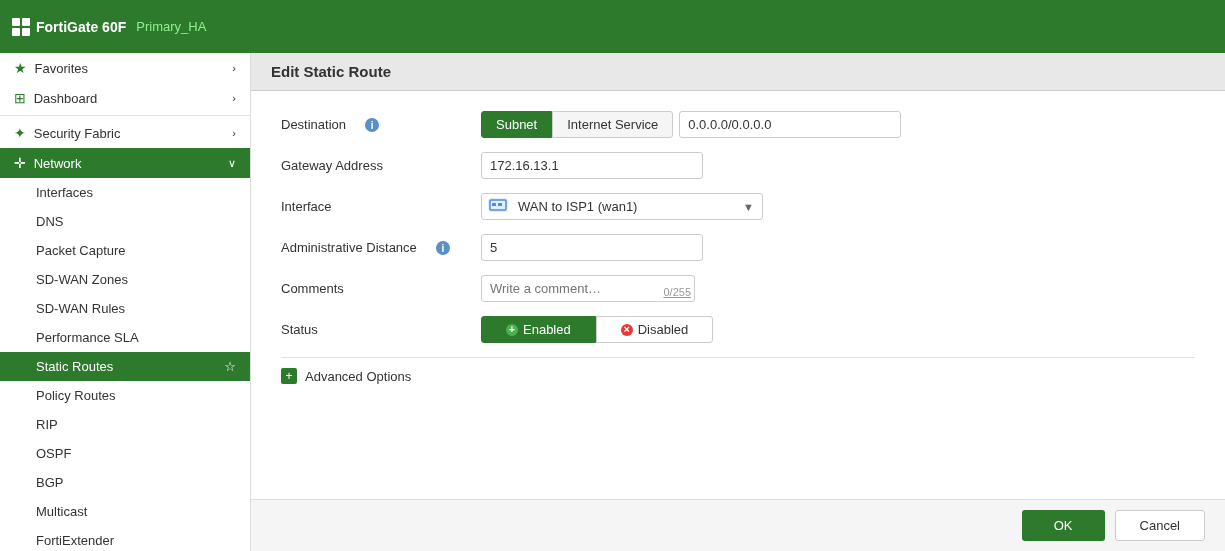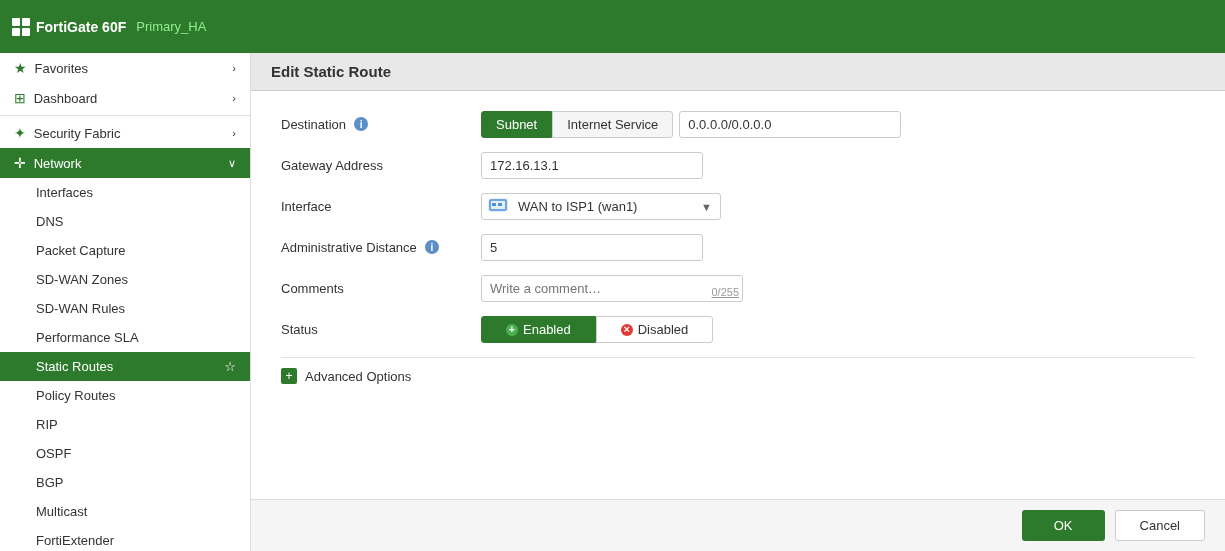--- a/index.html
+++ b/index.html
@@ -29,37 +29,37 @@
     .sidebar-divider { height: 1px; background: #e0e0e0; margin: 2px 0; }
 
     
     .main { flex: 1; display: flex; flex-direction: column; overflow: hidden; }
     .content-header { background: #e8e8e8; padding: 10px 20px; border-bottom: 1px solid #ccc; }
     .content-header h2 { font-size: 15px; font-weight: 600; color: #333; }
 
     .form-area { padding: 20px 30px; background: #fff; flex: 1; overflow-y: auto; }
 
     .form-row { display: flex; align-items: flex-start; margin-bottom: 14px; }
-    .form-label { width: 200px; flex-shrink: 0; padding-top: 6px; color: #333; font-size: 13px; display: flex; align-items: flex-start; gap: 8px; }
+    .form-label { width: 200px; flex-shrink: 0; padding-top: 6px; color: #333; font-size: 13px; display: flex; align-items: flex-end; gap: 19px; }
     .form-label .info-icon { display: inline-flex; align-items: center; justify-content: center; width: 14px; height: 14px; background: #5a8fc7; color: white; border-radius: 50%; font-size: 10px; font-weight: bold; cursor: pointer; }
     .form-controls { display: flex; flex-direction: row; gap: 6px; }
     .btn-group { display: flex; }
     .btn-toggle { padding: 5px 14px; border: 1px solid #ccc; background: #f5f5f5; cursor: pointer; font-size: 13px; color: #333; }
     .btn-toggle:first-child { border-radius: 3px 0 0 3px; }
     .btn-toggle:last-child { border-radius: 0 3px 3px 0; }
     .btn-toggle.active-btn { background: #2d7a2d; color: white; border-color: #2d7a2d; }
     .form-input { width: 222px; padding: 5px 8px; border: 1px solid #ccc; border-radius: 3px; font-size: 13px; color: #333; background: #fff; }
 
-    .select-with-icon { display: flex; align-items: center; border: 1px solid #ccc; border-radius: 3px; width: 240px; background: #fff; }
+    .select-with-icon { display: flex; align-items: center; border: 1px solid #ccc; border-radius: 3px; width: 282px; background: #fff; }
     .select-iface-icon { padding: 4px 6px; font-size: 14px; }
     .select-iface-text { flex: 1; padding: 5px 4px; font-size: 13px; color: #333; }
     .select-iface-arrow { padding: 4px 8px; color: #666; font-size: 11px; cursor: pointer; }
 
     .comment-wrap { position: relative; }
-    .comment-input { width: 262px; padding: 5px 8px; border: 1px solid #ccc; border-radius: 3px; font-size: 13px; color: #999; background: #fff; }
+    .comment-input { width: 214px; padding: 5px 8px; border: 1px solid #ccc; border-radius: 3px; font-size: 13px; color: #999; background: #fff; }
     .comment-count { position: absolute; right: 4px; bottom: 4px; font-size: 11px; color: #999; text-decoration: underline; }
 
     .status-btn-group { display: flex; gap: 0; }
     .status-btn { display: flex; align-items: center; gap: 5px; padding: 5px 24px; border: 1px solid #ccc; background: #f5f5f5; cursor: pointer; font-size: 13px; color: #333; }
     .status-btn:first-child { border-radius: 3px 0 0 3px; }
     .status-btn:last-child { border-radius: 0 3px 3px 0; }
     .status-btn.active-status { background: #2d7a2d; color: white; border-color: #2d7a2d; }
     .status-btn.disabled-status { background: #fff; color: #333; }
     .status-dot-green { width: 12px; height: 12px; background: #4caf50; border-radius: 50%; display: flex; align-items: center; justify-content: center; }
     .status-dot-green::after { content: '+'; color: white; font-size: 10px; font-weight: bold; }

